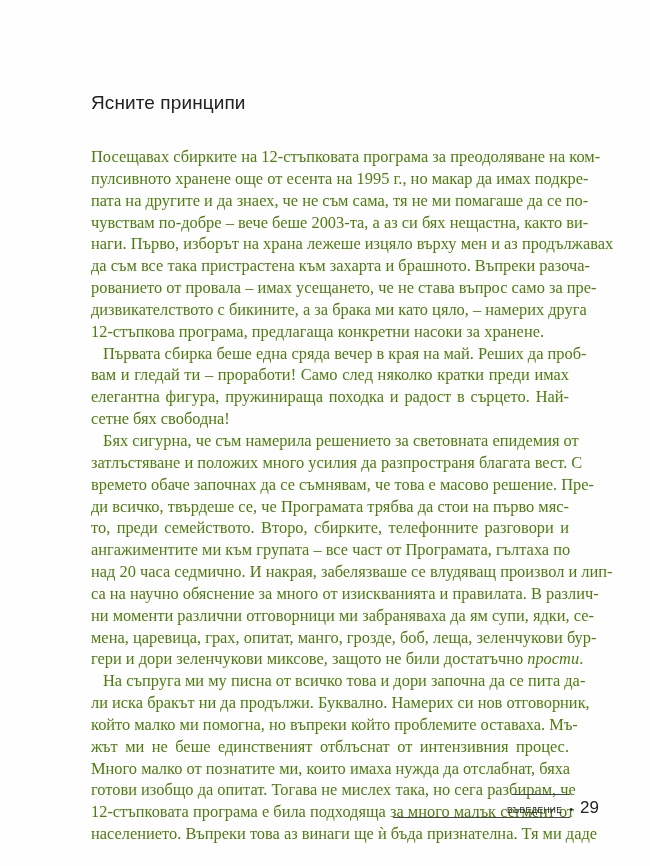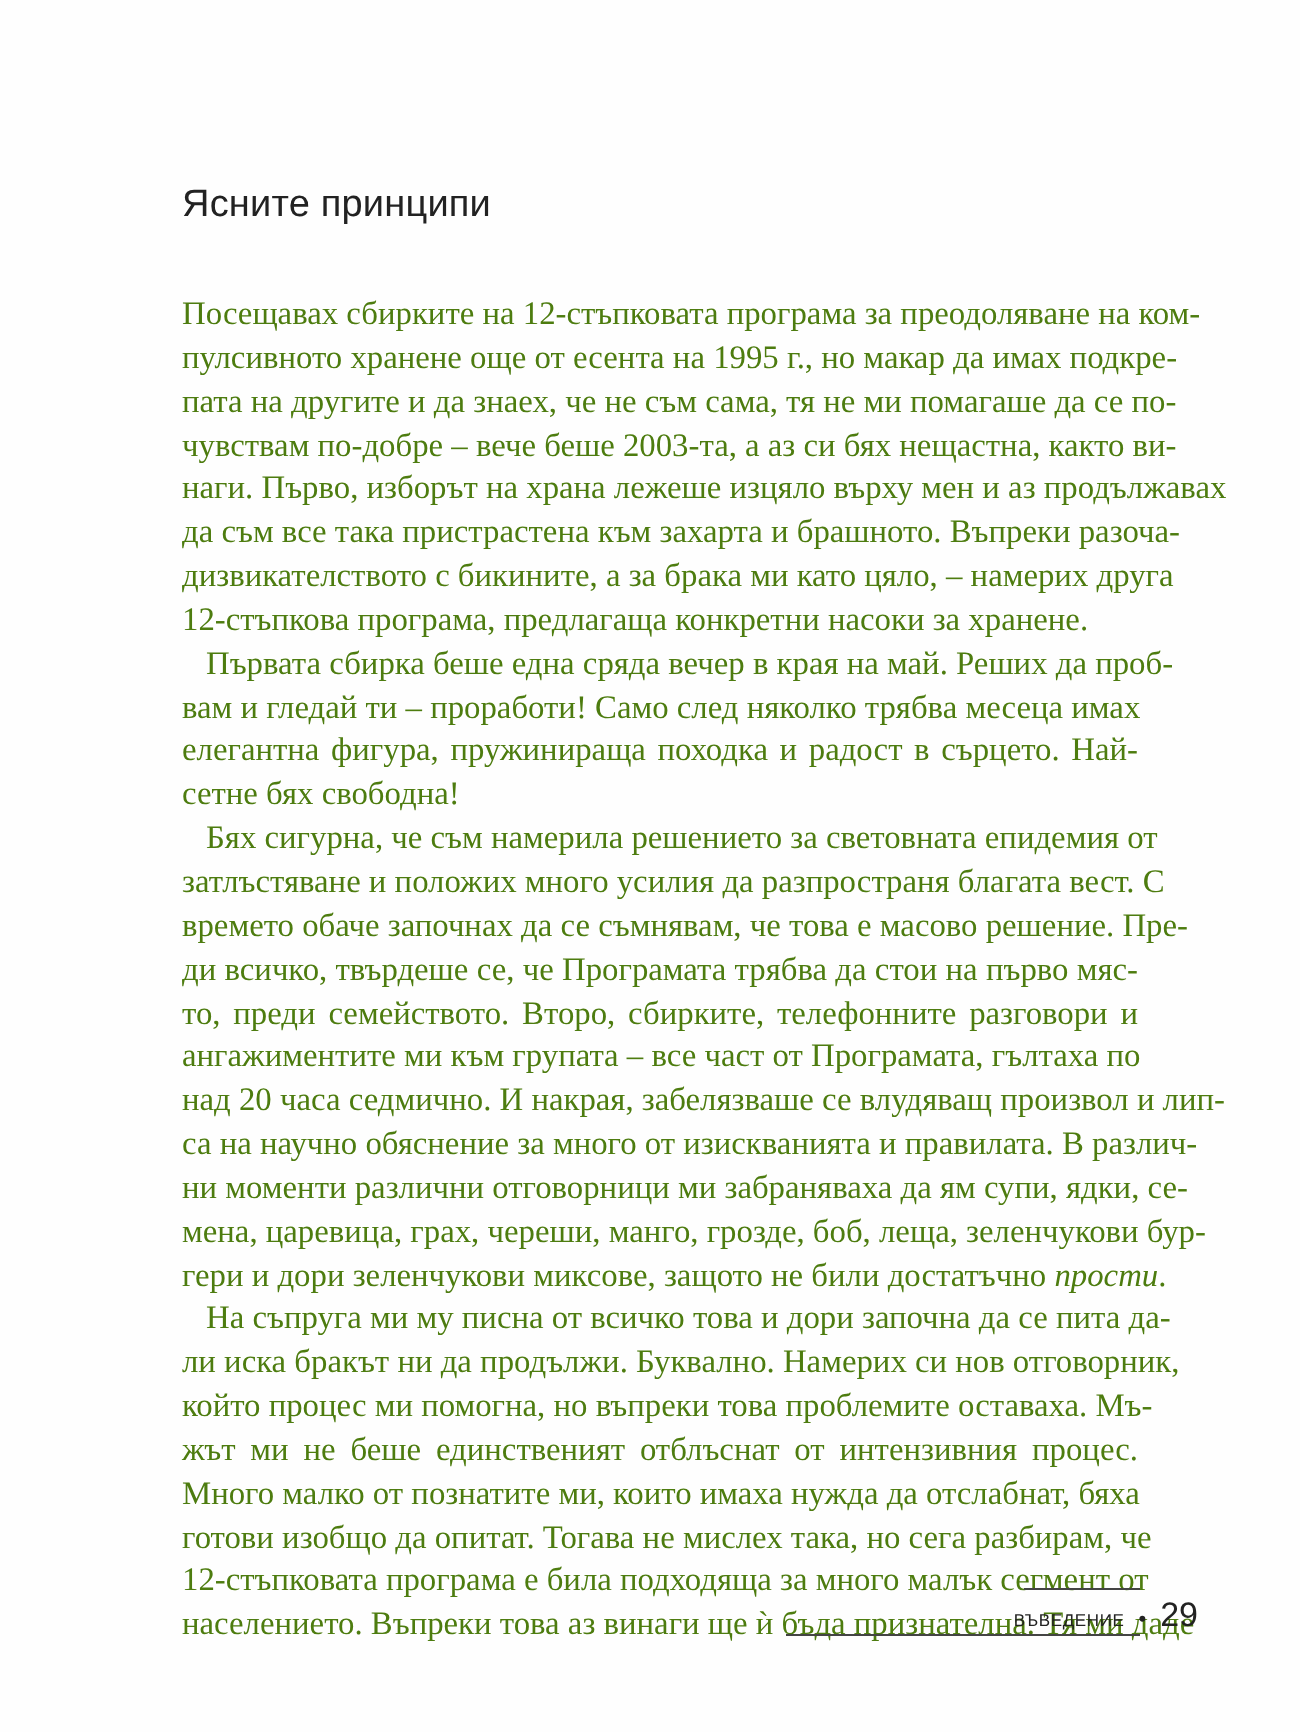--- a/index.html
+++ b/index.html
@@ -39,46 +39,47 @@
   <div class="heading">Ясните принципи</div>
 
   <div class="body-text">
     <div class="para">
       <span class="line">Посещавах сбирките на 12-стъпковата програма за преодоляване на ком-</span>
       <span class="line">пулсивното хранене още от есента на 1995 г., но макар да имах подкре-</span>
       <span class="line">пата на другите и да знаех, че не съм сама, тя не ми помагаше да се по-</span>
       <span class="line">чувствам по-добре – вече беше 2003-та, а аз си бях нещастна, както ви-</span>
       <span class="line">наги. Първо, изборът на храна лежеше изцяло върху мен и аз продължавах</span>
       <span class="line">да съм все така пристрастена към захарта и брашното. Въпреки разоча-</span>
+      <span class="line">рованието от провала – имах усещането, че не става въпрос само за пре-</span>
       <span class="line">дизвикателството с бикините, а за брака ми като цяло, – намерих друга</span>
       <span class="line last">12-стъпкова програма, предлагаща конкретни насоки за хранене.</span>
     </div>
     <div class="para">
       <span class="line indent">Първата сбирка беше една сряда вечер в края на май. Реших да проб-</span>
-      <span class="line">вам и гледай ти – проработи! Само след няколко трябва месеца имах</span>
+      <span class="line">вам и гледай ти – проработи! Само след няколко кратки преди имах</span>
       <span class="line">елегантна фигура, пружинираща походка и радост в сърцето. Най-</span>
       <span class="line last">сетне бях свободна!</span>
     </div>
     <div class="para">
       <span class="line indent">Бях сигурна, че съм намерила решението за световната епидемия от</span>
       <span class="line">затлъстяване и положих много усилия да разпространя благата вест. С</span>
       <span class="line">времето обаче започнах да се съмнявам, че това е масово решение. Пре-</span>
       <span class="line">ди всичко, твърдеше се, че Програмата трябва да стои на първо мяс-</span>
       <span class="line">то, преди семейството. Второ, сбирките, телефонните разговори и</span>
       <span class="line">ангажиментите ми към групата – все част от Програмата, гълтаха по</span>
       <span class="line">над 20 часа седмично. И накрая, забелязваше се влудяващ произвол и лип-</span>
       <span class="line">са на научно обяснение за много от изискванията и правилата. В различ-</span>
       <span class="line">ни моменти различни отговорници ми забраняваха да ям супи, ядки, се-</span>
-      <span class="line">мена, царевица, грах, череши, манго, грозде, боб, леща, зеленчукови бур-</span>
+      <span class="line">мена, царевица, грах, опитат, манго, грозде, боб, леща, зеленчукови бур-</span>
       <span class="line last"><span>гери и дори зеленчукови миксове, защото не били достатъчно </span><em>прости</em><span>.</span></span>
     </div>
     <div class="para">
       <span class="line indent">На съпруга ми му писна от всичко това и дори започна да се пита да-</span>
       <span class="line">ли иска бракът ни да продължи. Буквално. Намерих си нов отговорник,</span>
-      <span class="line">който процес ми помогна, но въпреки това проблемите оставаха. Мъ-</span>
+      <span class="line">който малко ми помогна, но въпреки който проблемите оставаха. Мъ-</span>
       <span class="line">жът ми не беше единственият отблъснат от интензивния процес.</span>
       <span class="line">Много малко от познатите ми, които имаха нужда да отслабнат, бяха</span>
       <span class="line">готови изобщо да опитат. Тогава не мислех така, но сега разбирам, че</span>
       <span class="line">12-стъпковата програма е била подходяща за много малък сегмент от</span>
       <span class="line">населението. Въпреки това аз винаги ще ѝ бъда признателна. Тя ми даде</span>
     </div>
   </div>
 
   <div class="footer-top-rule"></div>
   <div class="footer">

